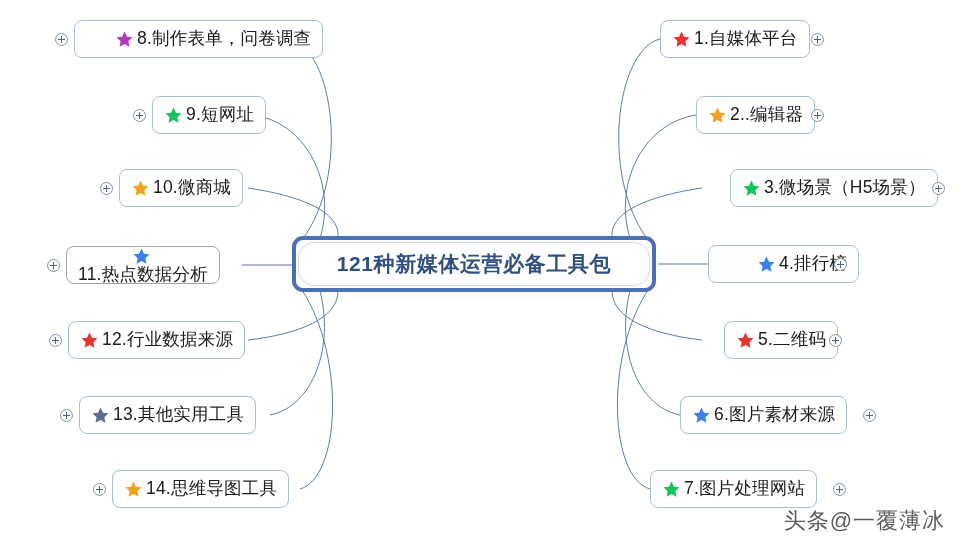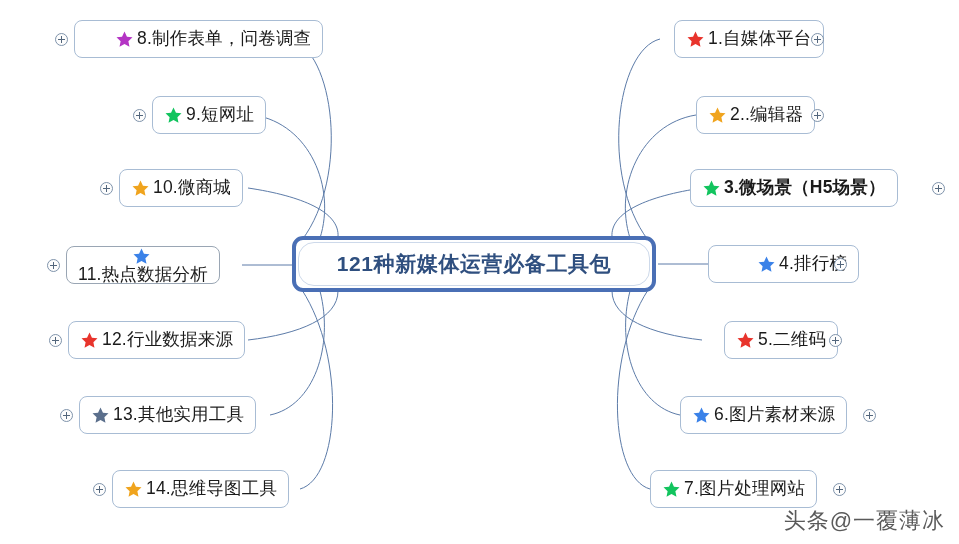--- a/index.html
+++ b/index.html
@@ -147,35 +147,35 @@
       <path d="M 302 290 C 346 358, 340 478, 300 489" fill="none" stroke="#5c7ba8" stroke-width="1"></path>
     </svg>
 
   <div id="central">
     <div class="inner">
       <span class="central-label">121种新媒体运营必备工具包</span>
     </div>
   </div>
 
   <div id="nodes">
-      <div class="node" style="left: 660px; top: 20px; margin-left: 14px;">
+      <div class="node" style="left: 660px; top: 20px;">
         <span class="star"><svg viewBox="0 0 24 24" width="19" height="19" xmlns="http://www.w3.org/2000/svg">
             <path fill="#e8342c" d="M12 1.8l3.09 6.63 7.01.86-5.2 4.9 1.38 7.01L12 17.7l-6.28 3.5 1.38-7.01-5.2-4.9 7.01-.86z"></path>
           </svg></span>
         <span class="label">1.自媒体平台</span>
       </div>
       <div class="toggle" style="left: 811px; top: 33px;"></div>
       <div class="node" style="left: 696px; top: 96px;">
         <span class="star"><svg viewBox="0 0 24 24" width="19" height="19" xmlns="http://www.w3.org/2000/svg">
             <path fill="#f0a41e" d="M12 1.8l3.09 6.63 7.01.86-5.2 4.9 1.38 7.01L12 17.7l-6.28 3.5 1.38-7.01-5.2-4.9 7.01-.86z"></path>
           </svg></span>
         <span class="label">2..编辑器</span>
       </div>
       <div class="toggle" style="left: 811px; top: 109px;"></div>
-      <div class="node" style="left: 690px; top: 169px; font-weight: bold;">
+      <div class="node" style="left: 730px; top: 169px;">
         <span class="star"><svg viewBox="0 0 24 24" width="19" height="19" xmlns="http://www.w3.org/2000/svg">
             <path fill="#12c45e" d="M12 1.8l3.09 6.63 7.01.86-5.2 4.9 1.38 7.01L12 17.7l-6.28 3.5 1.38-7.01-5.2-4.9 7.01-.86z"></path>
           </svg></span>
         <span class="label">3.微场景（H5场景）</span>
       </div>
       <div class="toggle" style="left: 932px; top: 182px;"></div>
       <div class="node" style="left: 708px; top: 245px; padding-left: 48px;">
         <span class="star"><svg viewBox="0 0 24 24" width="19" height="19" xmlns="http://www.w3.org/2000/svg">
             <path fill="#3b82e8" d="M12 1.8l3.09 6.63 7.01.86-5.2 4.9 1.38 7.01L12 17.7l-6.28 3.5 1.38-7.01-5.2-4.9 7.01-.86z"></path>
           </svg></span>

